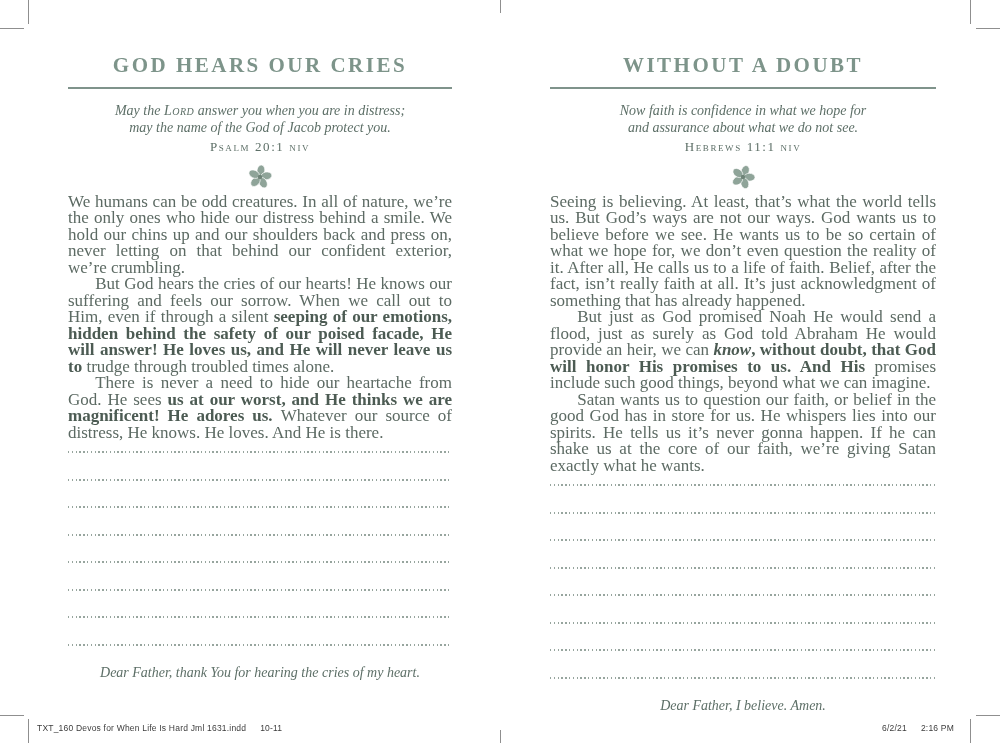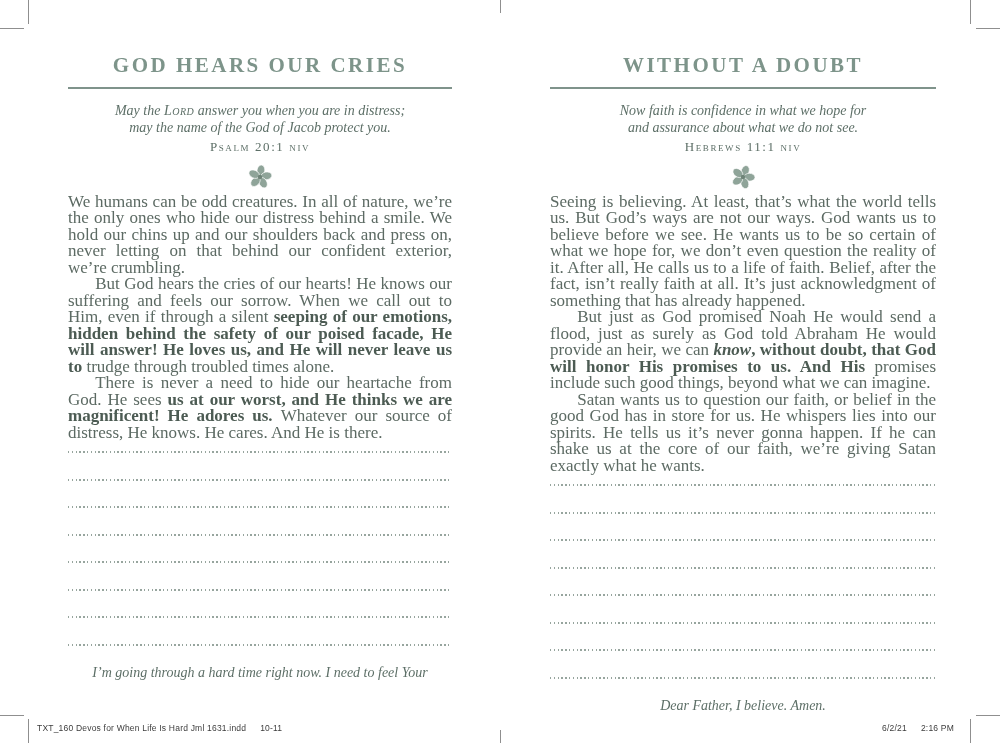--- a/index.html
+++ b/index.html
@@ -83,36 +83,36 @@
         <ellipse cx="20" cy="10" rx="6" ry="8.5" transform="rotate(152 20 20)"></ellipse>
         <ellipse cx="20" cy="10" rx="6" ry="8.5" transform="rotate(224 20 20)"></ellipse>
         <ellipse cx="20" cy="10" rx="6" ry="8.5" transform="rotate(296 20 20)"></ellipse>
       </g>
       <circle cx="20" cy="20" r="3.4" class="flower-center"></circle>
     </svg>
 
     <div class="body">
       <p>We humans can be odd creatures. In all of nature, we’re the only ones who hide our distress behind a smile. We hold our chins up and our shoulders back and press on, never letting on that behind our confident exterior, we’re crumbling.</p>
       <p class="indent"><span>But God hears the cries of our hearts! He knows our suffering and feels our sorrow. When we call out to Him, even if through a silent </span><span class="bold">seeping of our emotions, hidden behind the safety of our poised facade, He will answer! He loves us, and He will never leave us to </span><span>trudge through troubled times alone.</span></p>
-      <p class="indent"><span>There is never a need to hide our heartache from God. He sees </span><span class="bold">us at our worst, and He thinks we are magnificent! He adores us. </span><span>Whatever our source of distress, He knows. He cares. And He is there.</span></p>
+      <p class="indent"><span>There is never a need to hide our heartache from God. He sees </span><span class="bold">us at our worst, and He thinks we are magnificent! He adores us. </span><span>Whatever our source of distress, He knows. He loves. And He is there.</span></p>
     </div>
 
     <div class="journal">
       <div class="jline"></div>
       <div class="jline"></div>
       <div class="jline"></div>
       <div class="jline"></div>
       <div class="jline"></div>
       <div class="jline"></div>
       <div class="jline"></div>
       <div class="jline"></div>
     </div>
 
     <div class="prayer">
-      <div>I’m going through a hard time right now. I need to feel Your</div>
+      <div>Dear Father, thank You for hearing the cries of my heart.</div>
     </div>
   </section>
 
   <section class="page page-right">
     <h1 class="title">WITHOUT A DOUBT</h1>
     <div class="rule"></div>
 
     <div class="verse">
       <div>Now faith is confidence in what we hope for</div>
       <div>and assurance about what we do not see.</div>

